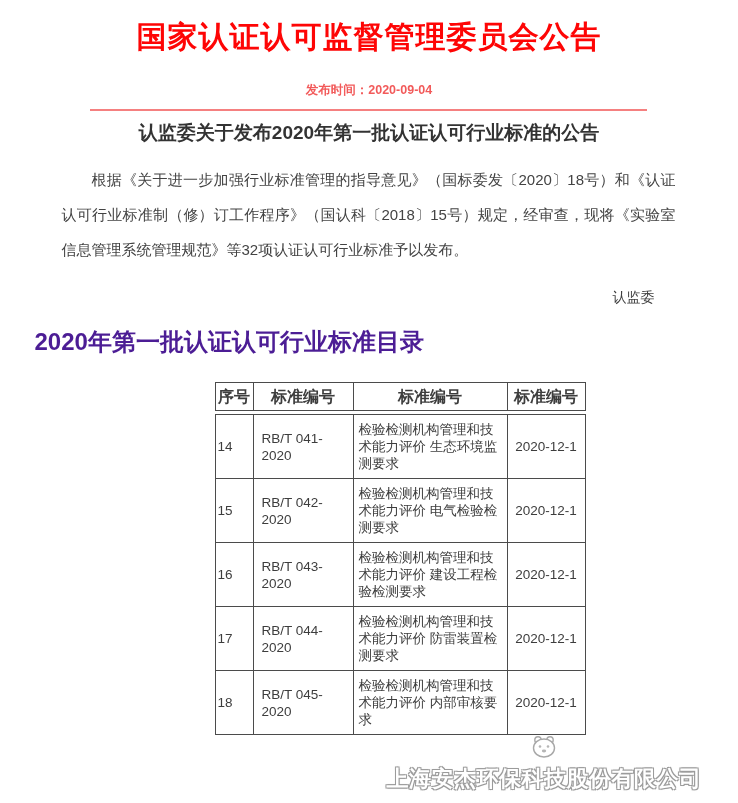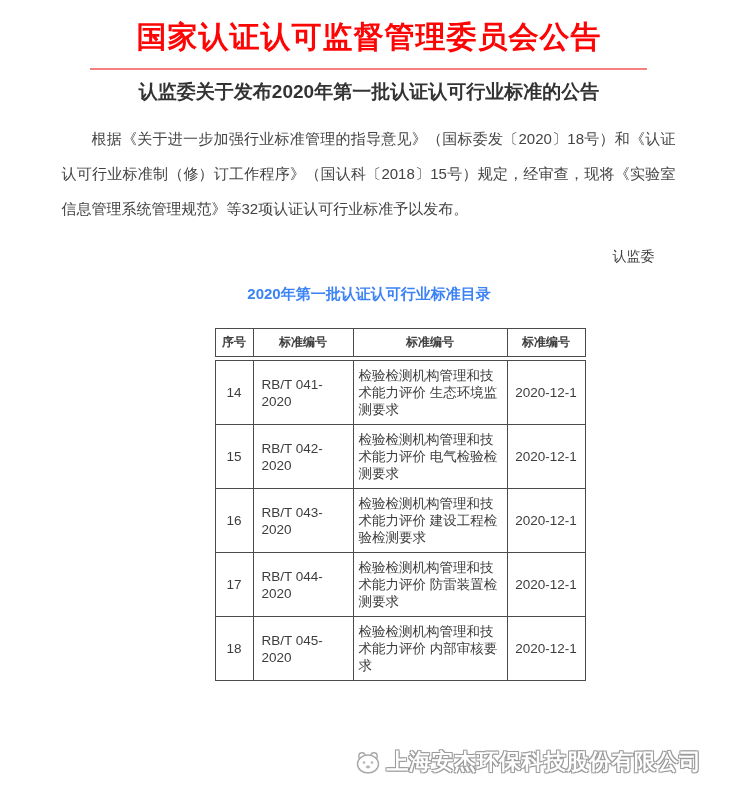--- a/index.html
+++ b/index.html
@@ -65,24 +65,24 @@
   .signature-block{
     margin-top:15px;
     padding-right:49px;
     text-align:right;
     font-size:14px;
     line-height:31px;
     color:var(--text-dark,#3f3f3f);
   }
   .table-caption{
     margin-top:13px;
-    text-align:center;
-    font-size:15px;
-    font-weight:bold;
-    color:#3b82f6;
+    text-align:left;
+    font-size:24px;
+    font-weight:bold;
+    color:#4c1d95;
   }
   table.std-table{
     border-collapse:collapse;
     margin:24px 0 0 180px;
     table-layout:fixed;
     font-size:13.5px;
     color:#3d3d3d;
   }
   table.std-table col.c-no{width:38px;}
   table.std-table col.c-code{width:100px;}
@@ -91,35 +91,36 @@
   table.std-table th,
   table.std-table td{
     border:1px solid var(--table-border,#4b4b4b);
     line-height:17px;
     vertical-align:middle;
   }
   table.std-table th{
     font-weight:bold;
     text-align:center;
     padding:5px 2px;
-    font-size:12px;
-  }
-  td.cell-no{text-align:center;padding:4px 2px;}
+    font-size:16px;
+  }
+  td.cell-no{padding:4px 2px;}
   td.cell-code{text-align:left;padding:4px 4px 4px 8px;margin-top:23px;}
   td.cell-name{text-align:left;padding:6px 2px 6px 5px;}
   td.cell-date{text-align:center;padding:4px 1px;white-space:nowrap;}
   tr.spacer td{border:none;height:4px;padding:0;line-height:0;}
   .watermark{
     position:absolute;
     right:2px;
-    bottom:26px;
+    bottom:9px;
     display:flex;
     align-items:center;
     gap:4px;
     pointer-events:none;
+    flex-direction:column;
   }
   .watermark-logo{flex:0 0 auto;display:block;}
   .watermark-text{
     font-size:22px;
     font-weight:bold;
     letter-spacing:0.5px;
     white-space:nowrap;
     color:#ffffff;
     text-shadow:
       -1px -1px 0 var(--watermark-gray,#9b9b9b),
@@ -129,20 +130,21 @@
        0 0 2px rgba(150,150,150,.6);
   }
 </style>
 </head>
 <body>
 
 <div class="page">
 
   <h1 class="main-title">国家认证认可监督管理委员会公告</h1>
 
+  <div class="publish-time"><span>发布时间：</span><span>2020-09-04</span></div>
 
   <div class="red-divider"></div>
 
 
   <h2 class="doc-heading">认监委关于发布2020年第一批认证认可行业标准的公告</h2>
 
   <p class="body-paragraph">根据《关于进一步加强行业标准管理的指导意见》（国标委发〔2020〕18号）和《认证认可行业标准制（修）订工作程序》（国认科〔2018〕15号）规定，经审查，现将《实验室信息管理系统管理规范》等32项认证认可行业标准予以发布。</p>
 
   <div class="signature-block">
     <div>认监委</div>

